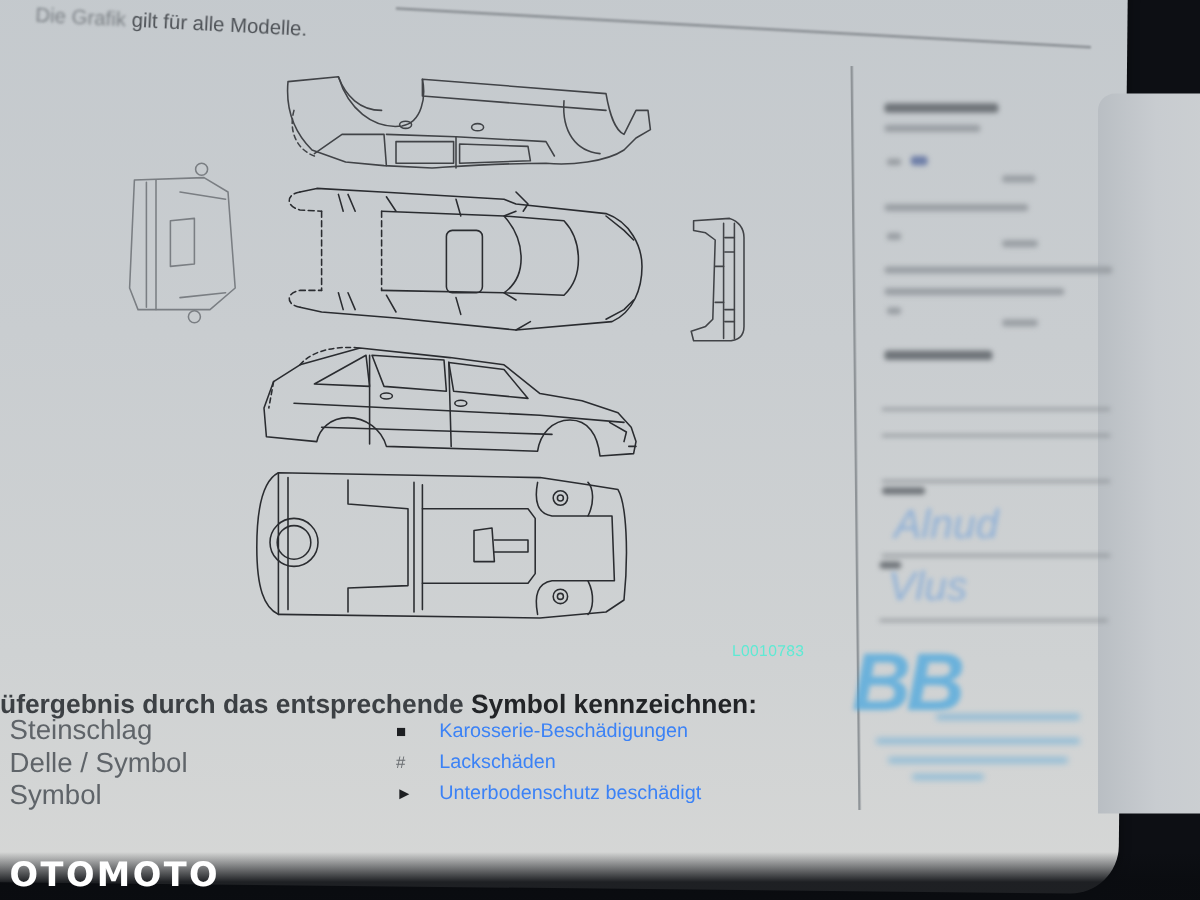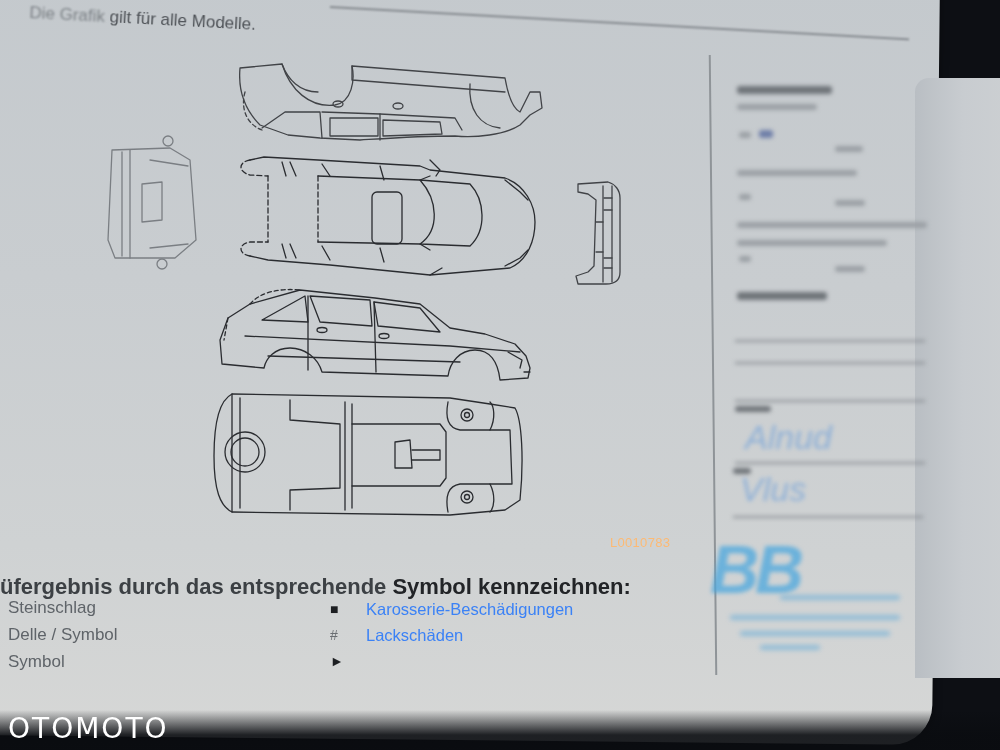--- a/index.html
+++ b/index.html
@@ -27,49 +27,49 @@
       filter:blur(1px);
     }
     .header-note {
       position:absolute; left:30px; top:3px; font-size:17px; color:#4f5358;
       transform:rotate(3deg); transform-origin:0 0; filter:blur(0.6px);
     }
     .header-note .faded { color:#7b8085; filter:blur(1.2px); }
     .diagram { position:absolute; left:0; top:0; width:720px; height:560px; }
     .diagram svg { position:absolute; left:0; top:0; }
     .fig-code {
-      position:absolute; left:610px; top:535px; font-size:13px; color:#fdba74; letter-spacing:0.3px;text-align:center;
+      position:absolute; left:610px; top:535px; font-size:13px; color:#5eead4; letter-spacing:0.3px;text-align:center;
     }
     .legend-title {
       position:absolute; left:0px; top:574px; font-size:22px; font-weight:bold; color:#222427;
     }
     .legend-title .blurry { color:#3c4044; filter:blur(0.5px); }
     .legend-left { position:absolute; left:8px; top:596px; }
-    .legend-left div { font-size:17px; color:#5f6469; height:27px; line-height:24px; filter:blur(0.6px); }
+    .legend-left div { font-size:23px; color:#5f6469; height:27px; line-height:24px; filter:blur(0.6px); }
     .legend-right { position:absolute; left:330px; top:596px; }
     .legend-right .row { height:26px; display:flex; align-items:center; }
     .legend-right .sym { width:36px; font-size:14px; color:#1d1f22; text-align:left; }
     .legend-right .lbl { font-size:16.5px; color:#3b82f6; }
     .side-rule {
       position:absolute; left:712px; top:55px; width:2px; height:620px;
       background:#8f9498; transform:rotate(-0.6deg); filter:blur(0.5px);
     }
     .side-col { position:absolute; left:725px; top:70px; width:200px; height:620px; filter:blur(2.2px); }
     .bl { position:absolute; height:8px; background:#6f7479; border-radius:3px; }
     .bl.light { background:#9a9fa4; height:6px; }
     .hr { position:absolute; height:2px; background:#8a8f94; }
     .stamp {
       position:absolute; left:710px; top:530px; font-size:68px; font-weight:bold; font-style:italic;
       color:#4aa7de; opacity:0.75; filter:blur(2px); letter-spacing:-4px;
     }
     .stamp-lines { position:absolute; left:720px; top:585px; width:190px; height:70px; filter:blur(2.5px); opacity:0.55; }
     .stamp-lines div { position:absolute; height:5px; background:#5aa8d8; border-radius:2px; }
     .hand { position:absolute; color:#7fa8d8; font-style:italic; font-size:34px; filter:blur(2.2px); opacity:0.8; }
     .brand {
-      position:absolute; left:8px; top:712px; font-size:28px; font-weight:normal; color:#ffffff;
+      position:absolute; left:8px; top:712px; font-size:28px; font-weight:bold; color:#ffffff;
       letter-spacing:2px; font-family:"DejaVu Sans", sans-serif;
     }
     .bottom-shadow {
       position:absolute; left:0; top:700px; width:1000px; height:50px;
       background:linear-gradient(180deg,rgba(0,0,0,0) 0%, rgba(10,12,16,0.0) 20%, rgba(10,12,16,0.9) 70%);
       pointer-events:none;
     }
   </style>
 </head>
 <body>
@@ -186,20 +186,21 @@
   <div class="row">
     <span class="sym">■</span>
     <span class="lbl">Karosserie-Beschädigungen</span>
   </div>
   <div class="row">
     <span class="sym" style="color:#6a6e72">#</span>
     <span class="lbl">Lackschäden</span>
   </div>
   <div class="row">
     <span class="sym">►</span>
+    <span class="lbl">Unterbodenschutz beschädigt</span>
   </div>
 </div>
 
 <div class="side-rule"></div>
 
 <div class="side-col">
   <div class="bl" style="left:12px;top:16px;width:95px;"></div>
   <div class="bl light" style="left:12px;top:34px;width:80px;"></div>
   <div class="bl light" style="left:14px;top:62px;width:12px;"></div>
   <div class="bl" style="left:34px;top:60px;width:14px;background:#6f7fa8;"></div>

